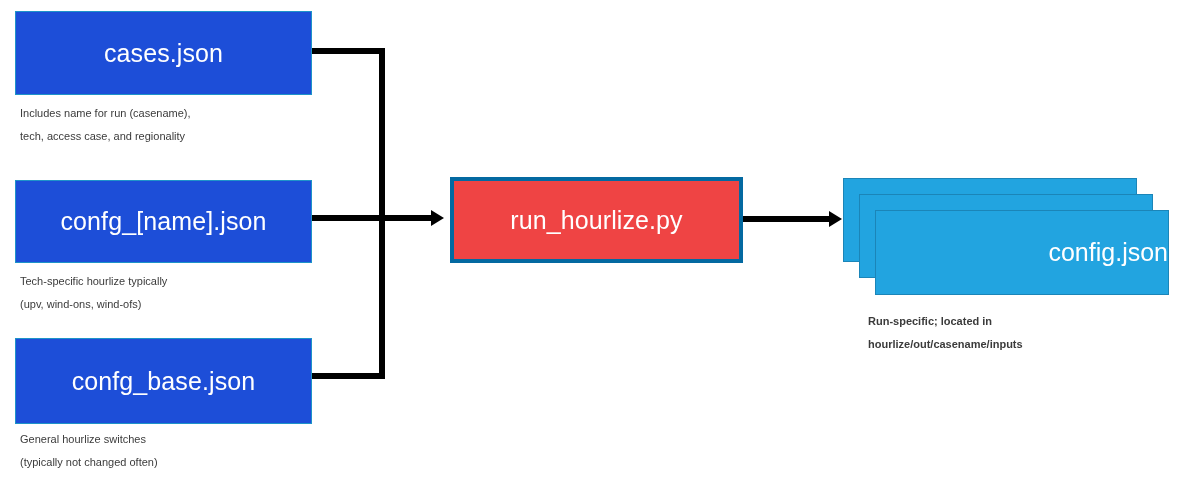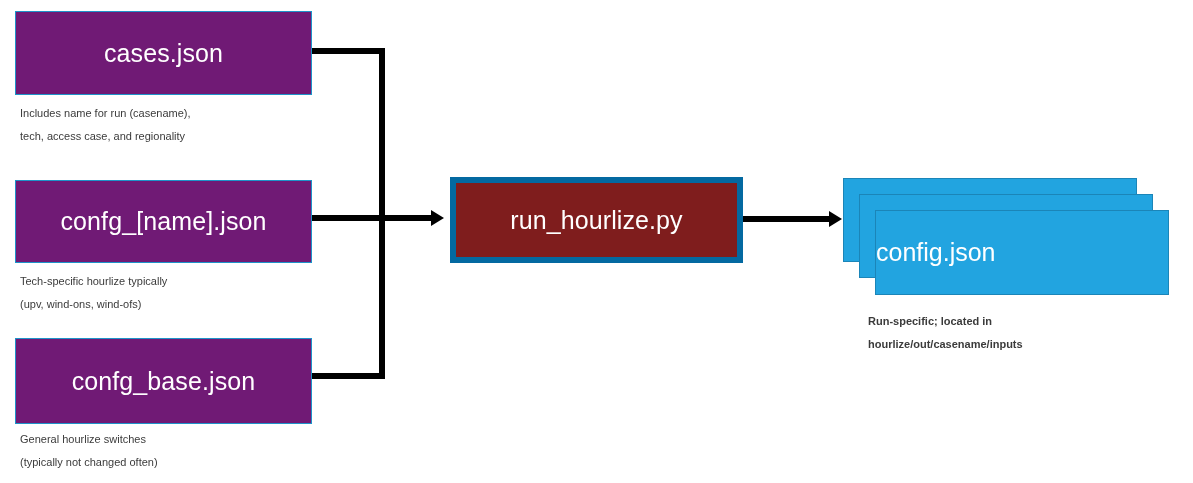--- a/index.html
+++ b/index.html
@@ -26,40 +26,40 @@
     align-items: center;
     justify-content: center;
     color: #ffffff;
     font-size: 25px;
     font-weight: 400;
     letter-spacing: 0.1px;
     line-height: 1;
     white-space: nowrap;
   }
   .node.blue {
-    background: #701a75;
+    background: #1d4ed8;
     border: 1px solid #1E93C9;
   }
   .node.orange {
-    background: #7f1d1d;
-    border: 6px solid #0369a1;
+    background: #ef4444;
+    border: 4px solid #0369a1;
     color: #ffffff;
   }
 
   
   .stack-card {
     position: absolute;
     box-sizing: border-box;
     background: #22A4E0;
     border: 1px solid #1B85B8;
   }
   .stack-front {
     display: flex;
     align-items: center;
-    justify-content: flex-start;
+    justify-content: flex-end;
     color: #ffffff;
     font-size: 25px;
     line-height: 1;
     white-space: nowrap;
   }
 
   
   .caption {
     position: absolute;
     color: #3B3B3B;

